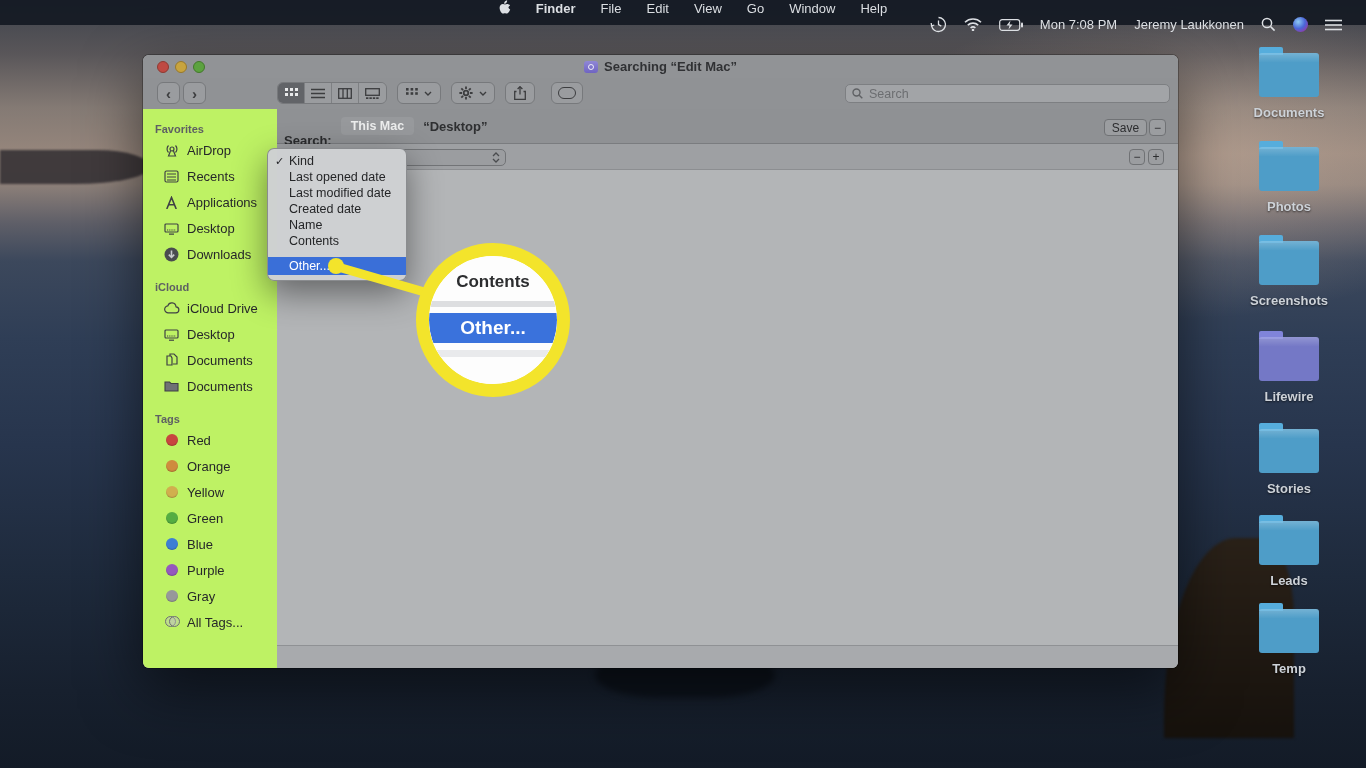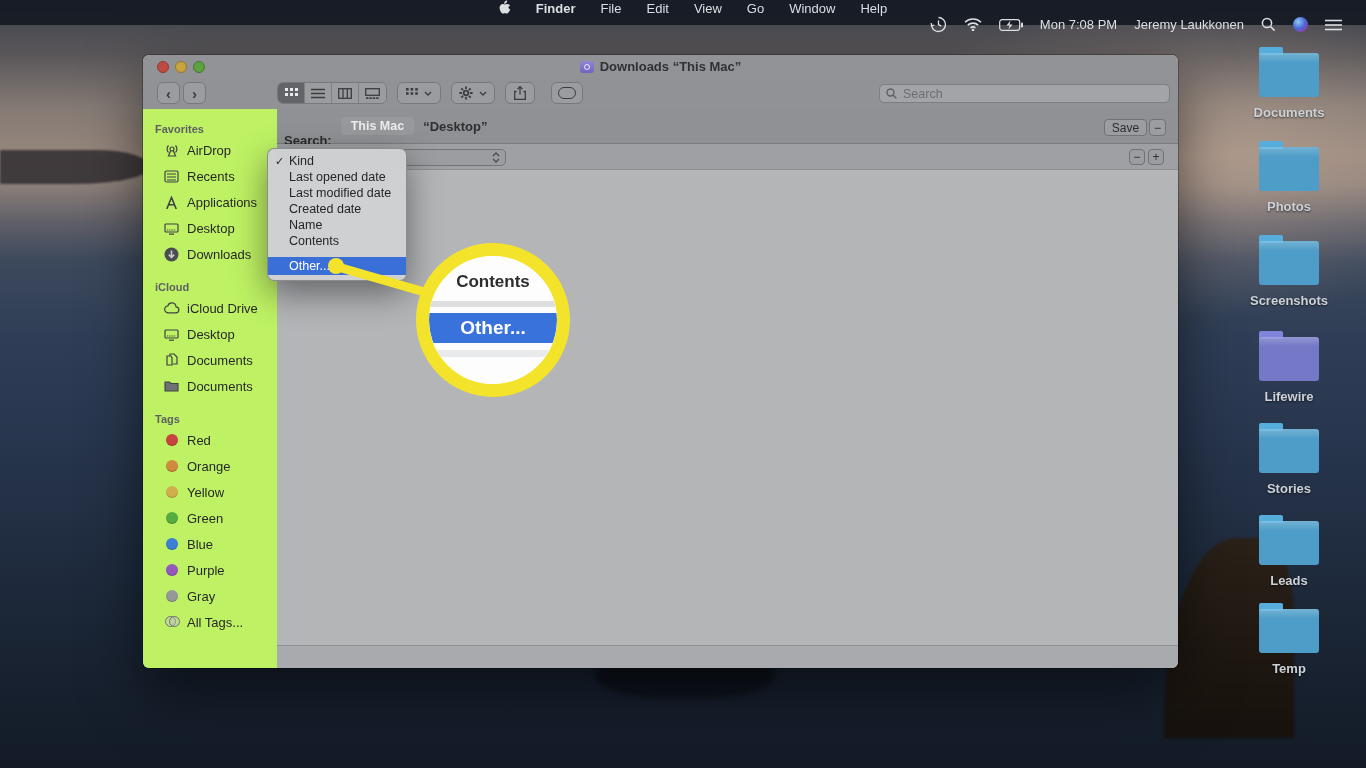--- a/index.html
+++ b/index.html
@@ -65,21 +65,21 @@
     border-bottom:1px solid #747679;}
   .tb-btn{position:absolute;top:4px;height:22px;background:#9a9c9f;border:1px solid #77797c;
     border-radius:6px;box-sizing:border-box;display:flex;align-items:center;justify-content:center;color:#3c3d3f;}
   .tb-chev{font-size:15px;font-weight:700;line-height:1;}
   .seg{position:absolute;left:134px;top:4px;height:22px;display:flex;border:1px solid #77797c;
     border-radius:6px;overflow:hidden;box-sizing:border-box;}
   .seg-btn{width:27px;height:100%;background:#9a9c9f;display:flex;align-items:center;justify-content:center;
     border-right:1px solid #7e8083;box-sizing:border-box;}
   .seg-btn:last-child{border-right:none;}
   .seg-btn.sel{background:#626468;}
-  .searchfield{position:absolute;right:8px;top:6px;width:291px;height:19px;background:#a2a4a7;
+  .searchfield{position:absolute;right:8px;top:6px;width:325px;height:19px;background:#a2a4a7;
     border:1px solid #7d7f82;border-radius:5px;display:flex;align-items:center;padding:0 6px;box-sizing:border-box;}
   .searchfield input{border:none;background:transparent;outline:none;font-size:12.5px;color:#2e2f31;
     width:100%;font-family:"Liberation Sans",sans-serif;}
   .searchfield input::placeholder{color:#6c6e71;}
 
   
   .sidebar{position:absolute;left:0;top:54px;bottom:0;width:140px;background:#bef264;
     border-right:1px solid #8a8c8f;box-sizing:border-box;overflow:hidden;}
   .sb-head{margin:14px 0 0 12px;height:14px;font-size:11px;font-weight:700;color:#5e6063;}
   .sb-row{height:26px;display:flex;align-items:center;gap:7px;padding-left:20px;font-size:13px;color:#27282a;}
@@ -182,21 +182,21 @@
   <div class="fwindow">
 
     <div class="titlebar">
       <div class="lights">
         <div class="light red"></div>
         <div class="light yellow"></div>
         <div class="light green"></div>
       </div>
       <div class="wtitle">
         <span class="smart-ic"></span>
-        <span>Downloads “This Mac”</span>
+        <span>Searching “Edit Mac”</span>
       </div>
     </div>
 
     <div class="toolbar">
       <div class="tb-btn" style="left:14px;width:23px">
         <span class="tb-chev">‹</span>
       </div>
       <div class="tb-btn" style="left:40px;width:23px">
         <span class="tb-chev">›</span>
       </div>

